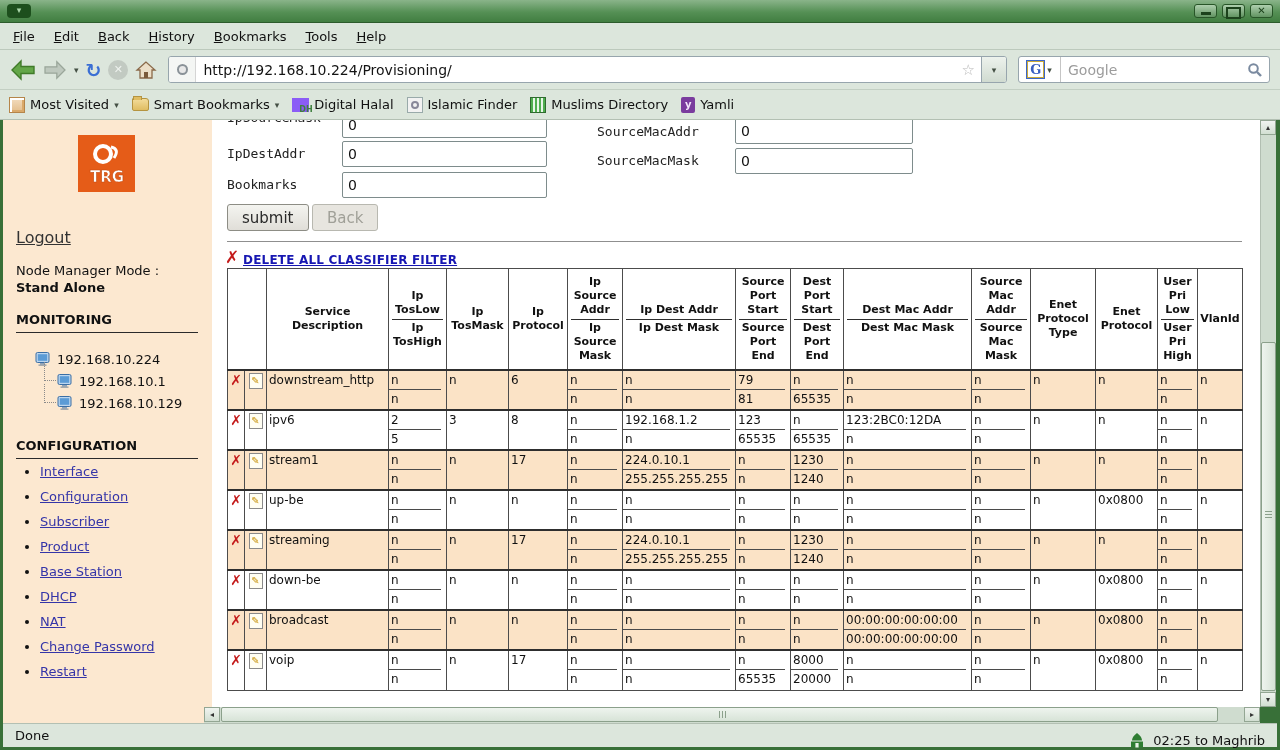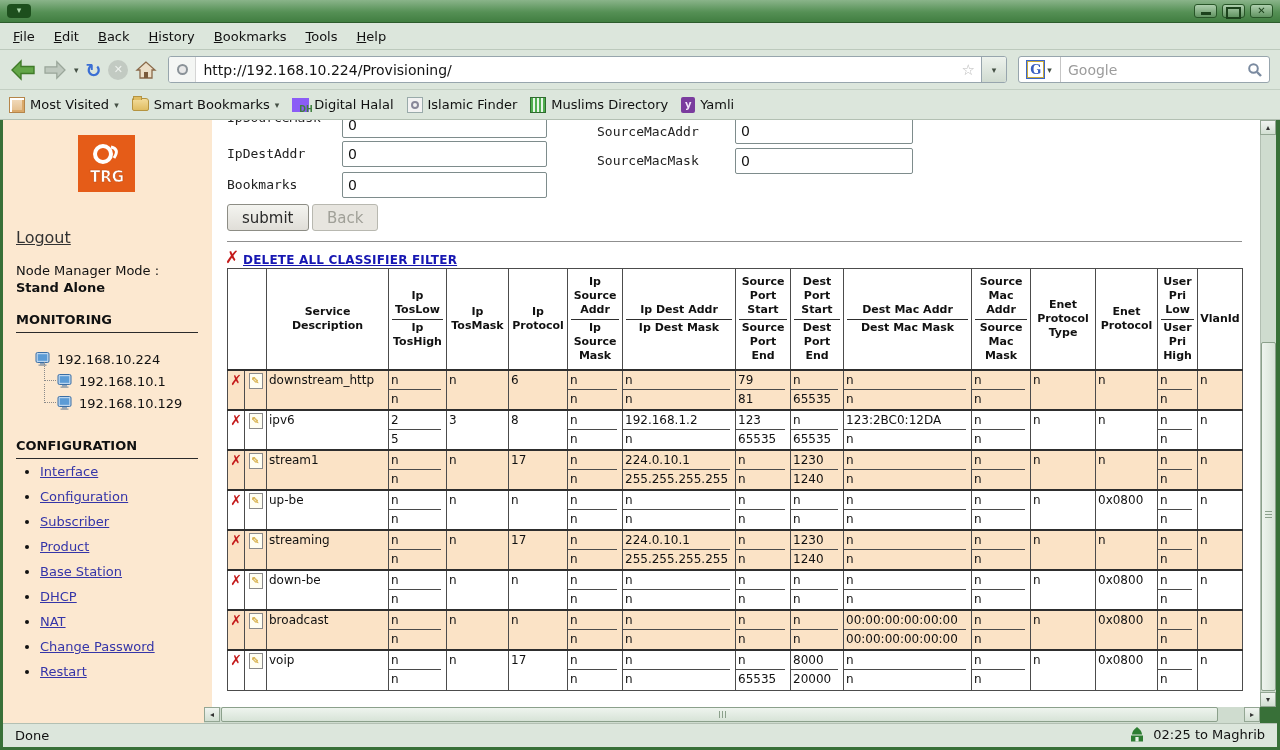--- a/index.html
+++ b/index.html
@@ -143,21 +143,21 @@
   .hs-left { left:0; top:0; }
   .hs-right { right:0; top:0; }
   .hs-thumb { position:absolute; left:17px; top:0; width:997px; height:15px;
     background:linear-gradient(#eef4ee,#d7e3d7); border:1px solid #8ba08b; border-radius:2px; }
   .hs-thumb::after { content:""; position:absolute; top:3px; bottom:3px; left:497px; width:1px;
     background:#8ba08b; box-shadow:3px 0 0 #8ba08b, 6px 0 0 #8ba08b; }
   
   .statusbar { position:absolute; left:3px; top:723px; width:1274px; height:24px;
     background:#dce6dc; border-top:1px solid #b3c0b3; font-size:13px; }
   .status-text { position:absolute; left:12px; top:4px; }
-  .prayer { position:absolute; right:12px; top:3px; display:flex; align-items:center; gap:7px; }
+  .prayer { position:absolute; right:12px; top:9px; display:flex; align-items:center; gap:7px; }
 </style>
 </head>
 <body>
 
 <div class="titlebar">
   <span class="win-menu-icon">▾</span>
   <span class="win-btns">
     <span class="win-btn wb-min"></span>
     <span class="win-btn wb-max"></span>
     <span class="win-btn wb-close">✕</span>

